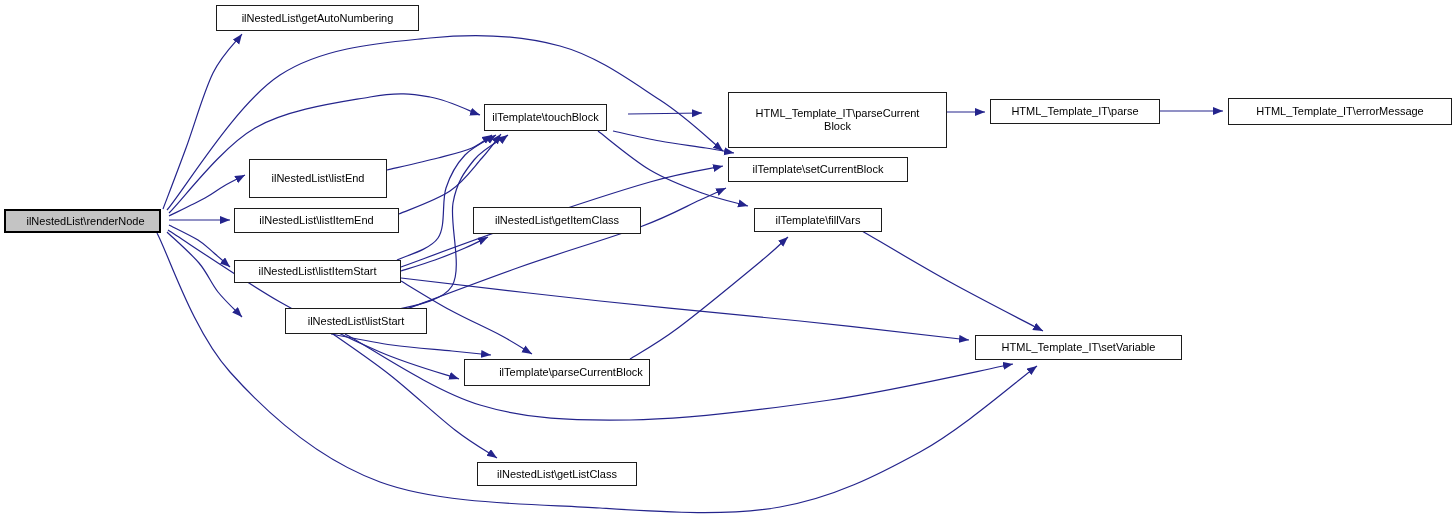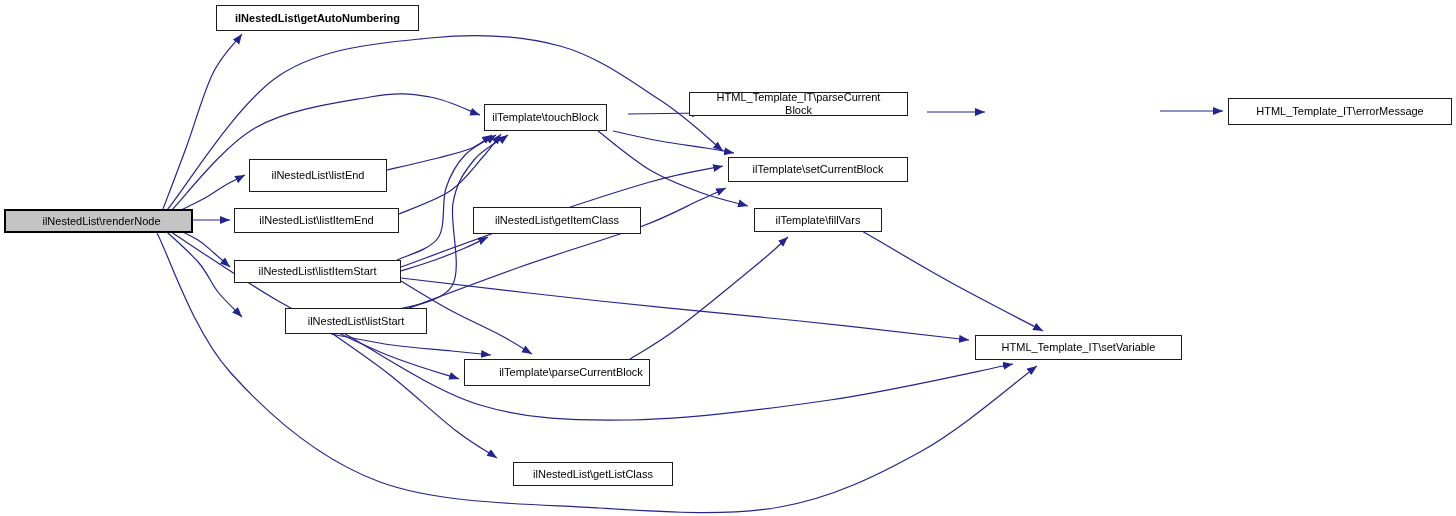--- a/index.html
+++ b/index.html
@@ -74,29 +74,30 @@
       <path d="M333,334 C342.5,340.8333333333333 369.6666666666667,359 390,375 C410.3333333333333,391 437.1666666666667,416.1666666666667 455,430 C472.8333333333333,443.8333333333333 490,453.3333333333333 497,458" class="edge" stroke="#24248c" marker-end="url(#arrow)"></path>
       <path d="M628,114 L702,113" class="edge" stroke="#24248c" marker-end="url(#arrow)"></path>
       <path d="M613,131 C620.8333333333334,132.66666666666666 644.5,138.16666666666666 660,141 C675.5,143.83333333333334 693.6666666666666,146 706,148 C718.3333333333334,150 729.3333333333334,152.16666666666666 734,153" class="edge" stroke="#24248c" marker-end="url(#arrow)"></path>
       <path d="M598,131 C606.6666666666666,137.5 632.6666666666666,159.66666666666666 650,170 C667.3333333333334,180.33333333333334 685.6666666666666,187 702,193 C718.3333333333334,199 740.3333333333334,203.83333333333334 748,206" class="edge" stroke="#24248c" marker-end="url(#arrow)"></path>
       <path d="M630,359 C638,353.8333333333333 656.3333333333334,344.1666666666667 678,328 C699.6666666666666,311.8333333333333 741.6666666666666,277.1666666666667 760,262 C778.3333333333334,246.83333333333334 783.3333333333334,241.16666666666666 788,237" class="edge" stroke="#24248c" marker-end="url(#arrow)"></path>
       <path d="M862,231 C876.6666666666666,239.5 919.8333333333334,265.3333333333333 950,282 C980.1666666666666,298.6666666666667 1027.5,322.8333333333333 1043,331" class="edge" stroke="#24248c" marker-end="url(#arrow)"></path>
       <path d="M927,112 L985,112" class="edge" stroke="#24248c" marker-end="url(#arrow)"></path>
       <path d="M1160,111 L1223,111" class="edge" stroke="#24248c" marker-end="url(#arrow)"></path>
     </svg>
 
-<div class="node hl" style="left: 4px; top: 209px; width: 189px; height: 24px; padding-left: 6px;">ilNestedList\renderNode</div>
-    <div class="node" style="left: 216px; top: 5px; width: 203px; height: 26px; font-weight: bold;">ilNestedList\getAutoNumbering</div>
-    <div class="node" style="left: 249px; top: 159px; width: 138px; height: 33px;">ilNestedList\listEnd</div>
+<div class="node hl" style="left: 4px; top: 209px; width: 157px; height: 24px; padding-left: 6px;">ilNestedList\renderNode</div>
+    <div class="node" style="left: 216px; top: 5px; width: 203px; height: 26px;">ilNestedList\getAutoNumbering</div>
+    <div class="node" style="left: 249px; top: 159px; width: 138px; height: 39px;">ilNestedList\listEnd</div>
     <div class="node" style="left: 234px; top: 208px; width: 165px; height: 25px;">ilNestedList\listItemEnd</div>
     <div class="node" style="left: 234px; top: 260px; width: 167px; height: 23px;">ilNestedList\listItemStart</div>
     <div class="node" style="left: 246px; top: 308px; width: 142px; height: 26px; margin-left: 39px;">ilNestedList\listStart</div>
     <div class="node" style="left: 484px; top: 104px; width: 123px; height: 27px;">ilTemplate\touchBlock</div>
     <div class="node" style="left: 473px; top: 207px; width: 168px; height: 27px;">ilNestedList\getItemClass</div>
     <div class="node" style="left: 464px; top: 359px; width: 186px; height: 27px; padding-left: 28px;">ilTemplate\parseCurrentBlock</div>
-    <div class="node" style="left: 477px; top: 462px; width: 160px; height: 24px; margin-left: 36px;">ilNestedList\getListClass</div>
-    <div class="node" style="left: 689px; top: 92px; width: 219px; height: 24px;">HTML_Template_IT\parseCurrent
+    <div class="node" style="left: 477px; top: 462px; width: 160px; height: 24px;">ilNestedList\getListClass</div>
+    <div class="node" style="left: 728px; top: 92px; width: 219px; height: 56px;">HTML_Template_IT\parseCurrent
 Block</div>
     <div class="node" style="left: 728px; top: 157px; width: 180px; height: 25px;">ilTemplate\setCurrentBlock</div>
     <div class="node" style="left: 754px; top: 208px; width: 128px; height: 24px;">ilTemplate\fillVars</div>
     <div class="node" style="left: 975px; top: 335px; width: 207px; height: 25px;">HTML_Template_IT\setVariable</div>
+    <div class="node" style="left: 990px; top: 99px; width: 170px; height: 25px;">HTML_Template_IT\parse</div>
     <div class="node" style="left: 1228px; top: 98px; width: 224px; height: 27px;">HTML_Template_IT\errorMessage</div>
   </div>
 
 </body></html>

